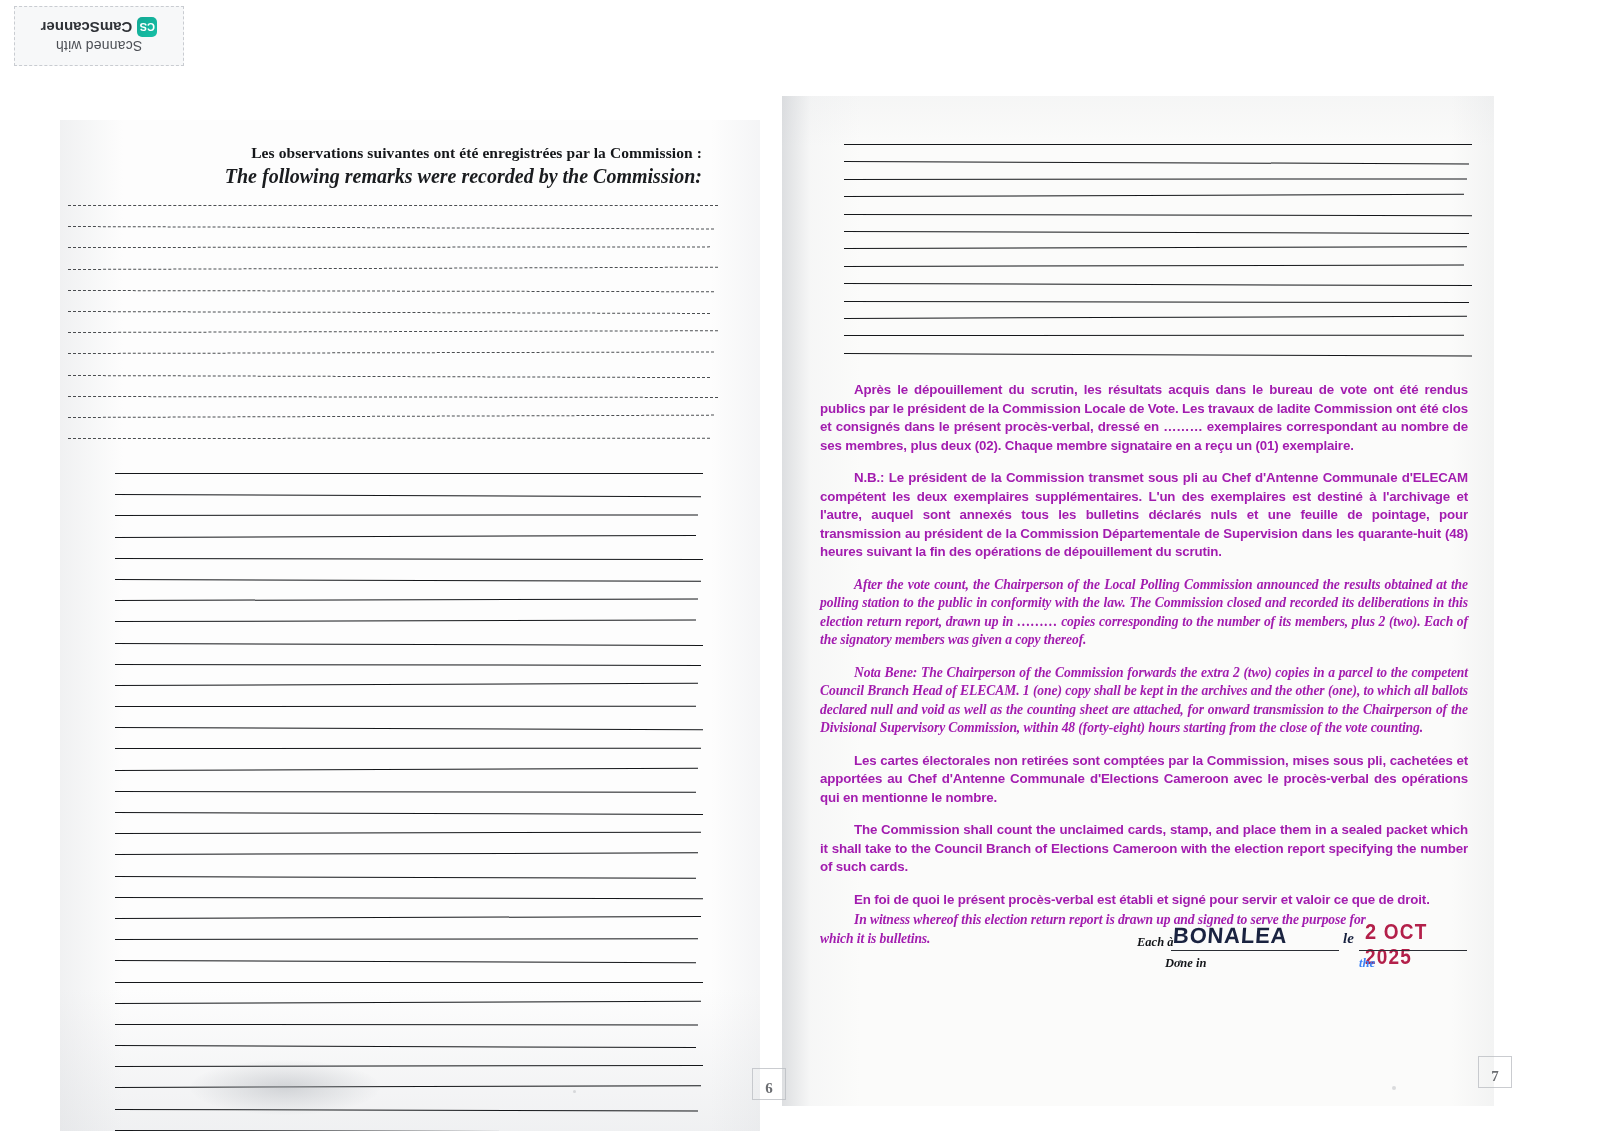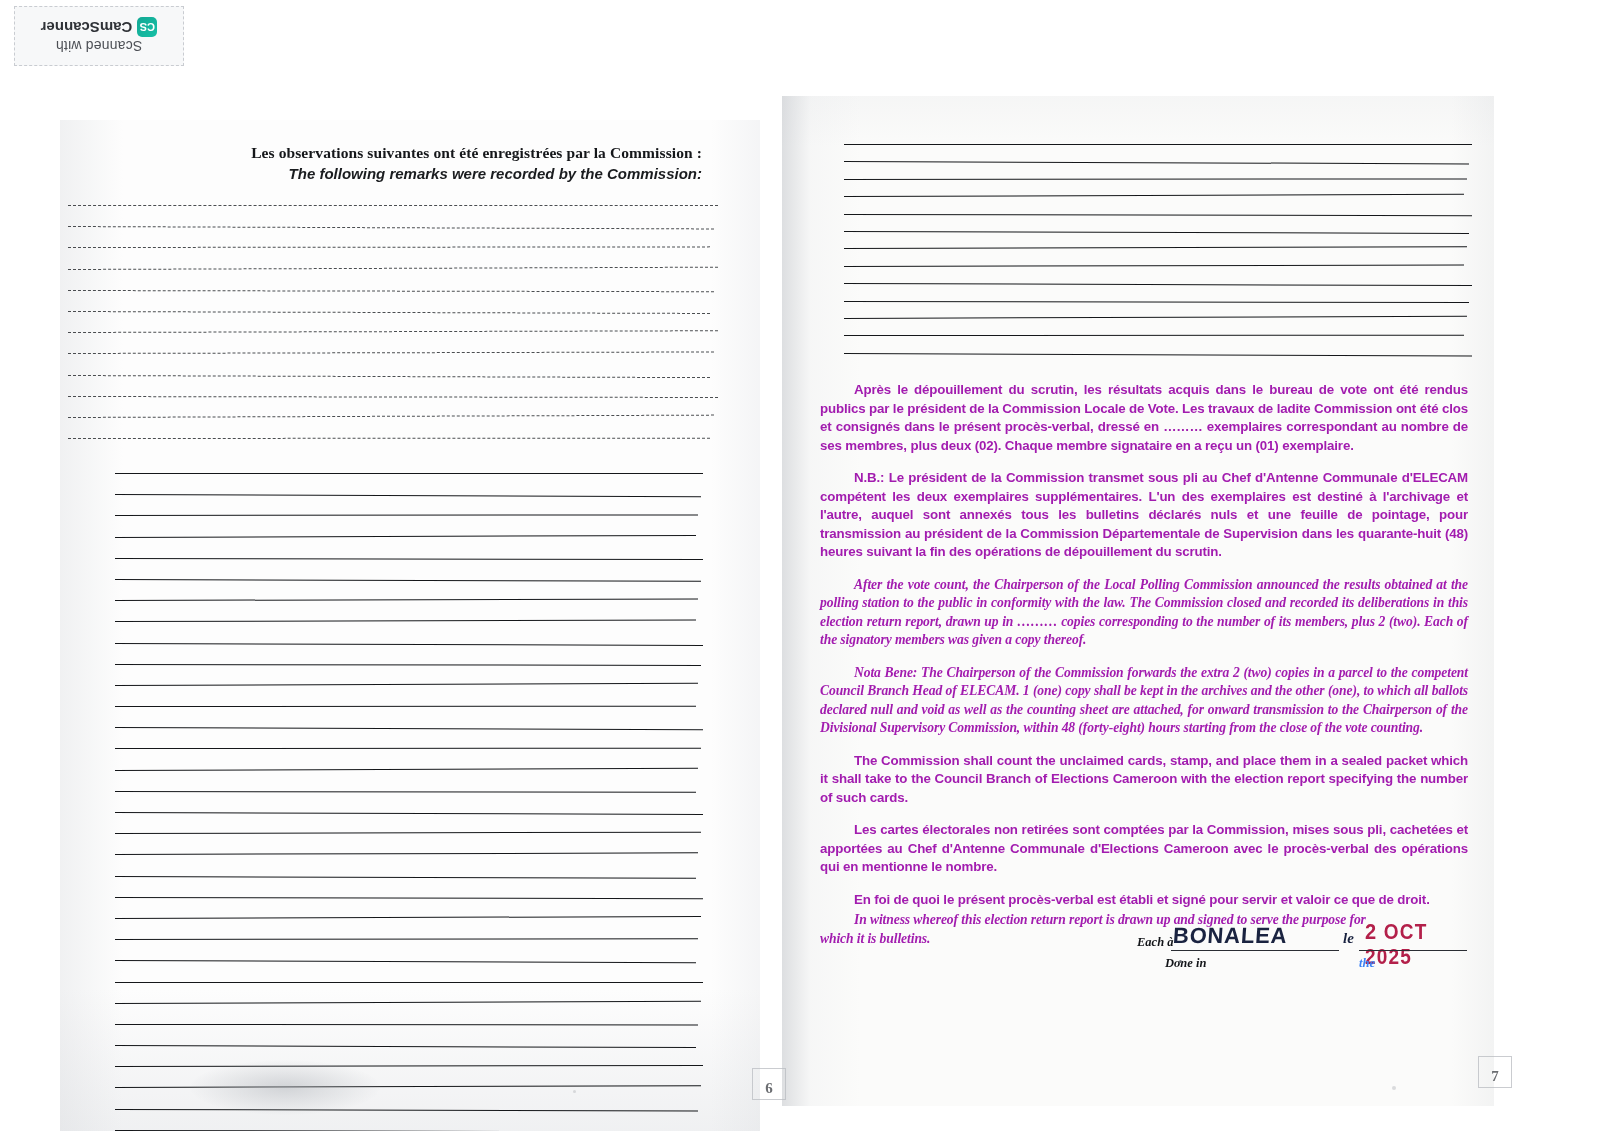--- a/index.html
+++ b/index.html
@@ -73,22 +73,22 @@
   }
 
   
   .heading-block{position:absolute;left:82px;top:24px;width:560px;}
   .head-fr{
     font-family:"Liberation Serif",serif;
     font-weight:bold;font-size:15.5px;color:#15171a;
     letter-spacing:.1px;white-space:nowrap;
   }
   .head-en{
-    font-family:Liberation Sans, sans-serif;
-    font-weight:bold;font-style:italic;font-size:15px;color:#1a1c1f;
+    font-family:Liberation Serif, serif;
+    font-weight:bold;font-style:italic;font-size:20px;color:#1a1c1f;
     margin-top:3px;white-space:nowrap;
   }
 
   
   .rules{position:absolute;}
   .rule{
     height:0;
     border-top:1.6px solid #15171a;
     margin-bottom:0;
     transform-origin:left center;
@@ -306,22 +306,22 @@
       <div class="rule" style="margin-top: 16.4px; transform: rotate(-0.212deg); width: 99.2%;"></div>
       <div class="rule" style="margin-top: 16.4px; transform: rotate(-0.033deg); width: 98.8%;"></div>
       <div class="rule" style="margin-top: 16.4px; transform: rotate(0.22deg); width: 100%;"></div>
     </div>
 
   <div id="right-body">
       <p class="para">Après le dépouillement du scrutin, les résultats acquis dans le bureau de vote ont été rendus publics par le président de la Commission Locale de Vote. Les travaux de ladite Commission ont été clos et consignés dans le présent procès-verbal, dressé en ……… exemplaires correspondant au nombre de ses membres, plus deux (02). Chaque membre signataire en a reçu un (01) exemplaire.</p>
       <p class="para"><span class="lead">N.B.:</span> Le président de la Commission transmet sous pli au Chef d'Antenne Communale d'ELECAM compétent les deux exemplaires supplémentaires. L'un des exemplaires est destiné à l'archivage et l'autre, auquel sont annexés tous les bulletins déclarés nuls et une feuille de pointage, pour transmission au président de la Commission Départementale de Supervision dans les quarante-huit (48) heures suivant la fin des opérations de dépouillement du scrutin.</p>
       <p class="para italic">After the vote count, the Chairperson of the Local Polling Commission announced the results obtained at the polling station to the public in conformity with the law. The Commission closed and recorded its deliberations in this election return report, drawn up in ……… copies corresponding to the number of its members, plus 2 (two). Each of the signatory members was given a copy thereof.</p>
       <p class="para italic"><span class="lead">Nota Bene:</span> The Chairperson of the Commission forwards the extra 2 (two) copies in a parcel to the competent Council Branch Head of ELECAM. 1 (one) copy shall be kept in the archives and the other (one), to which all ballots declared null and void as well as the counting sheet are attached, for onward transmission to the Chairperson of the Divisional Supervisory Commission, within 48 (forty-eight) hours starting from the close of the vote counting.</p>
+      <p class="para">Les cartes électorales non retirées sont comptées par la Commission, mises sous pli, cachetées et apportées au Chef d'Antenne Communale d'Elections Cameroon avec le procès-verbal des opérations qui en mentionne le nombre.</p>
       <p class="para">The Commission shall count the unclaimed cards, stamp, and place them in a sealed packet which it shall take to the Council Branch of Elections Cameroon with the election report specifying the number of such cards.</p>
-      <p class="para">Les cartes électorales non retirées sont comptées par la Commission, mises sous pli, cachetées et apportées au Chef d'Antenne Communale d'Elections Cameroon avec le procès-verbal des opérations qui en mentionne le nombre.</p>
       <div class="closing">
         <p class="cl-fr">En foi de quoi le présent procès-verbal est établi et signé pour servir et valoir ce que de droit.</p>
         <p class="cl-en">In witness whereof this election return report is drawn up and signed to serve the purpose for</p>
         <p class="cl-en2">which it is bulletins.</p>
       </div>
     </div>
 
   <div id="signature-block">
     <div class="sig-row">
       <span class="sig-label">Each à</span>

